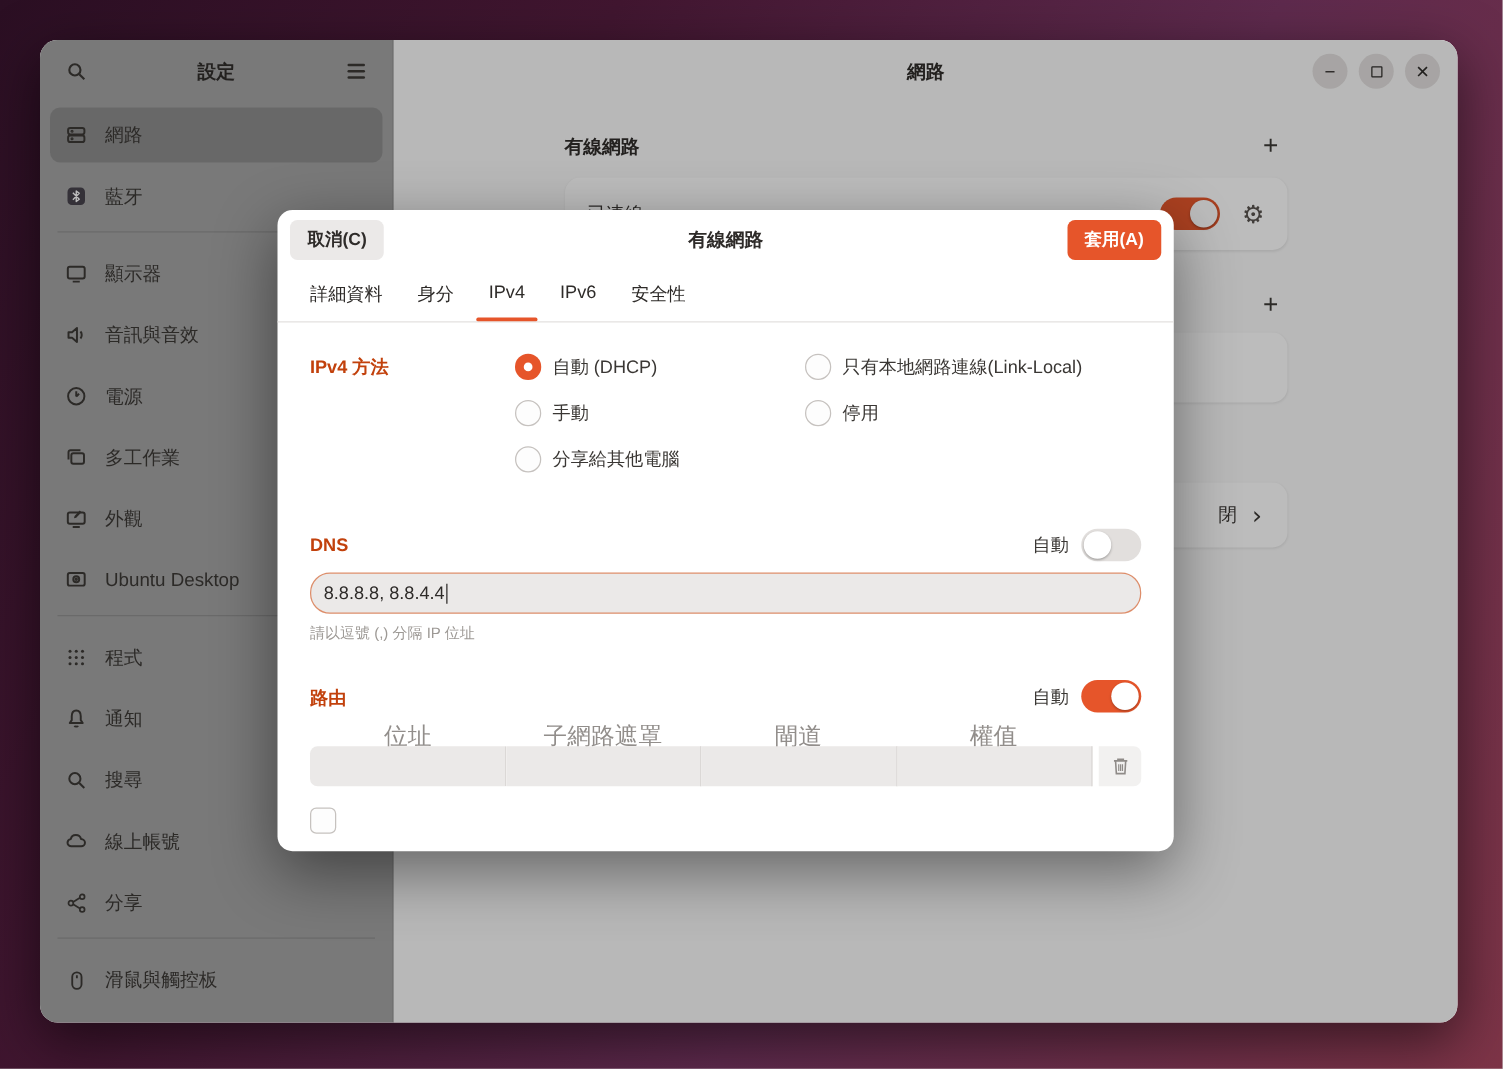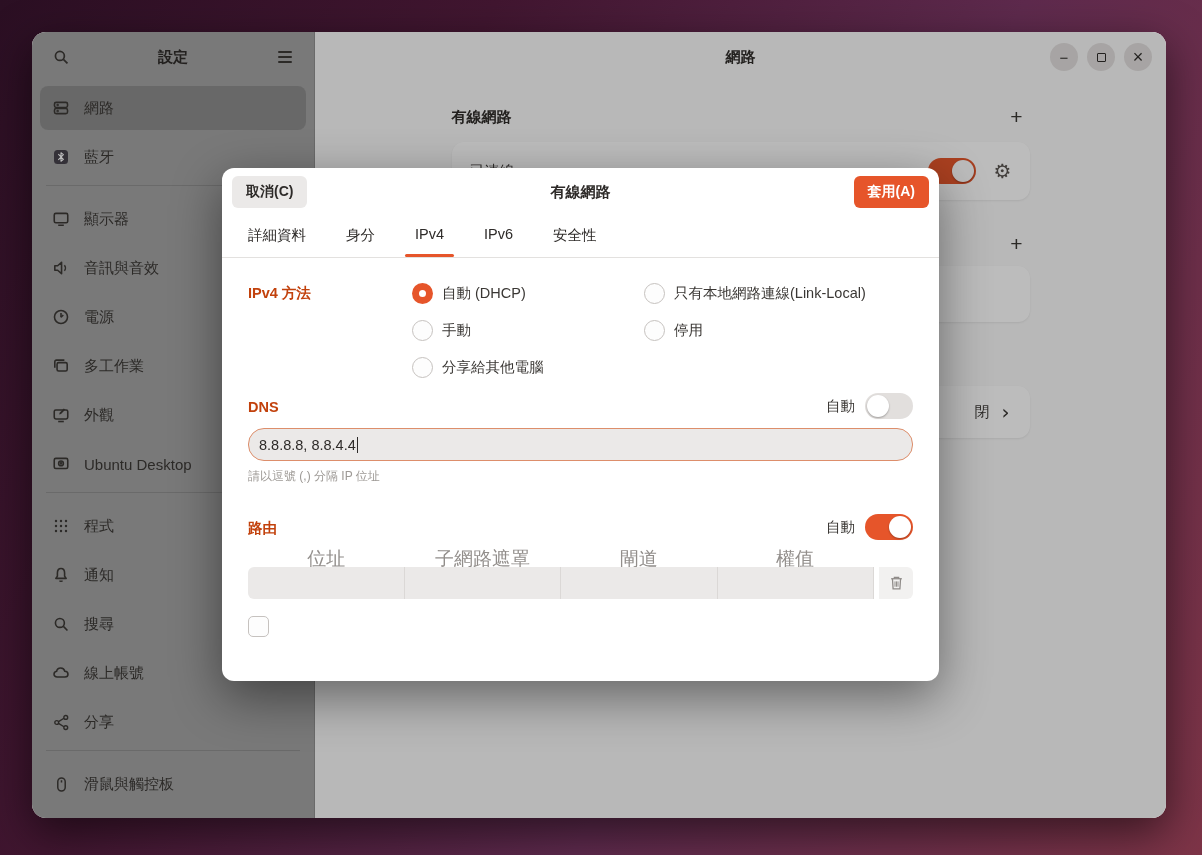--- a/index.html
+++ b/index.html
@@ -115,41 +115,41 @@
   }
   .dlg-header { height:48px; display:flex; align-items:center; padding:0 10px; position:relative; flex-shrink:0; }
   .dlg-btn {
     font-size:14px; font-weight:700; padding:7px 14px; border-radius:6px; border:none;
     font-family:inherit;
   }
   .dlg-btn.cancel { background:#ebe9e8; color:#2e2b29; }
   .dlg-btn.apply { background:#e6552a; color:#ffffff; position:absolute; right:10px; }
   .dlg-title { position:absolute; left:0; right:0; text-align:center; font-weight:700; font-size:15px; color:#2e2b29; pointer-events:none; }
 
-  .tabbar { display:flex; padding:0 24px; gap:36px; border-bottom:1px solid #e3e1df; flex-shrink:0; }
+  .tabbar { display:flex; padding:0 24px; gap:24px; border-bottom:1px solid #e3e1df; flex-shrink:0; }
   .tab {
     padding:10px 2px 12px 2px; font-size:14.5px; color:#2e2b29; position:relative;
   }
   .tab.active::after {
     content:""; position:absolute; left:-8px; right:-8px; bottom:0; height:3px;
     background:#e6552a; border-radius:2px;
   }
 
   .dlg-body { padding:24px 26px 0 26px; flex:1; font-size:14.5px; color:#3a3734; }
 
   .method-row { display:flex; }
   .field-label { width:164px; font-weight:700; color:#c2410c; padding-top:2px; flex-shrink:0; }
   .opt-cols { display:flex; flex:1; }
   .opt-col1 { width:232px; }
   .opt-col2 { flex:1; }
   .radio-opt { display:flex; align-items:center; gap:9px; margin-bottom:15px; height:22px; }
 
   .row-between { display:flex; align-items:center; justify-content:space-between; }
   .auto-wrap { display:flex; align-items:center; gap:10px; }
-  .dns-sect { }
+  .dns-sect { margin-top:30px; }
   .input-field {
     margin-top:9px; height:33px; background:#ebe9e8; border:1px solid #dd8e6b;
     border-radius:16px; display:flex; align-items:center; padding:0 10px; font-size:14.5px; color:#2e2b29;
   }
   .caret { display:inline-block; width:1px; height:16px; background:#2e2b29; margin-left:1px; }
   .hint { margin-top:7px; font-size:12px; color:#9d9995; }
 
   .routes-sect { margin-top:29px; }
   .rt-heads { display:flex; margin-top:6px; height:18px; }
   .rt-heads .h { flex:1; text-align:center; font-size:19px; color:#928e8b; }

